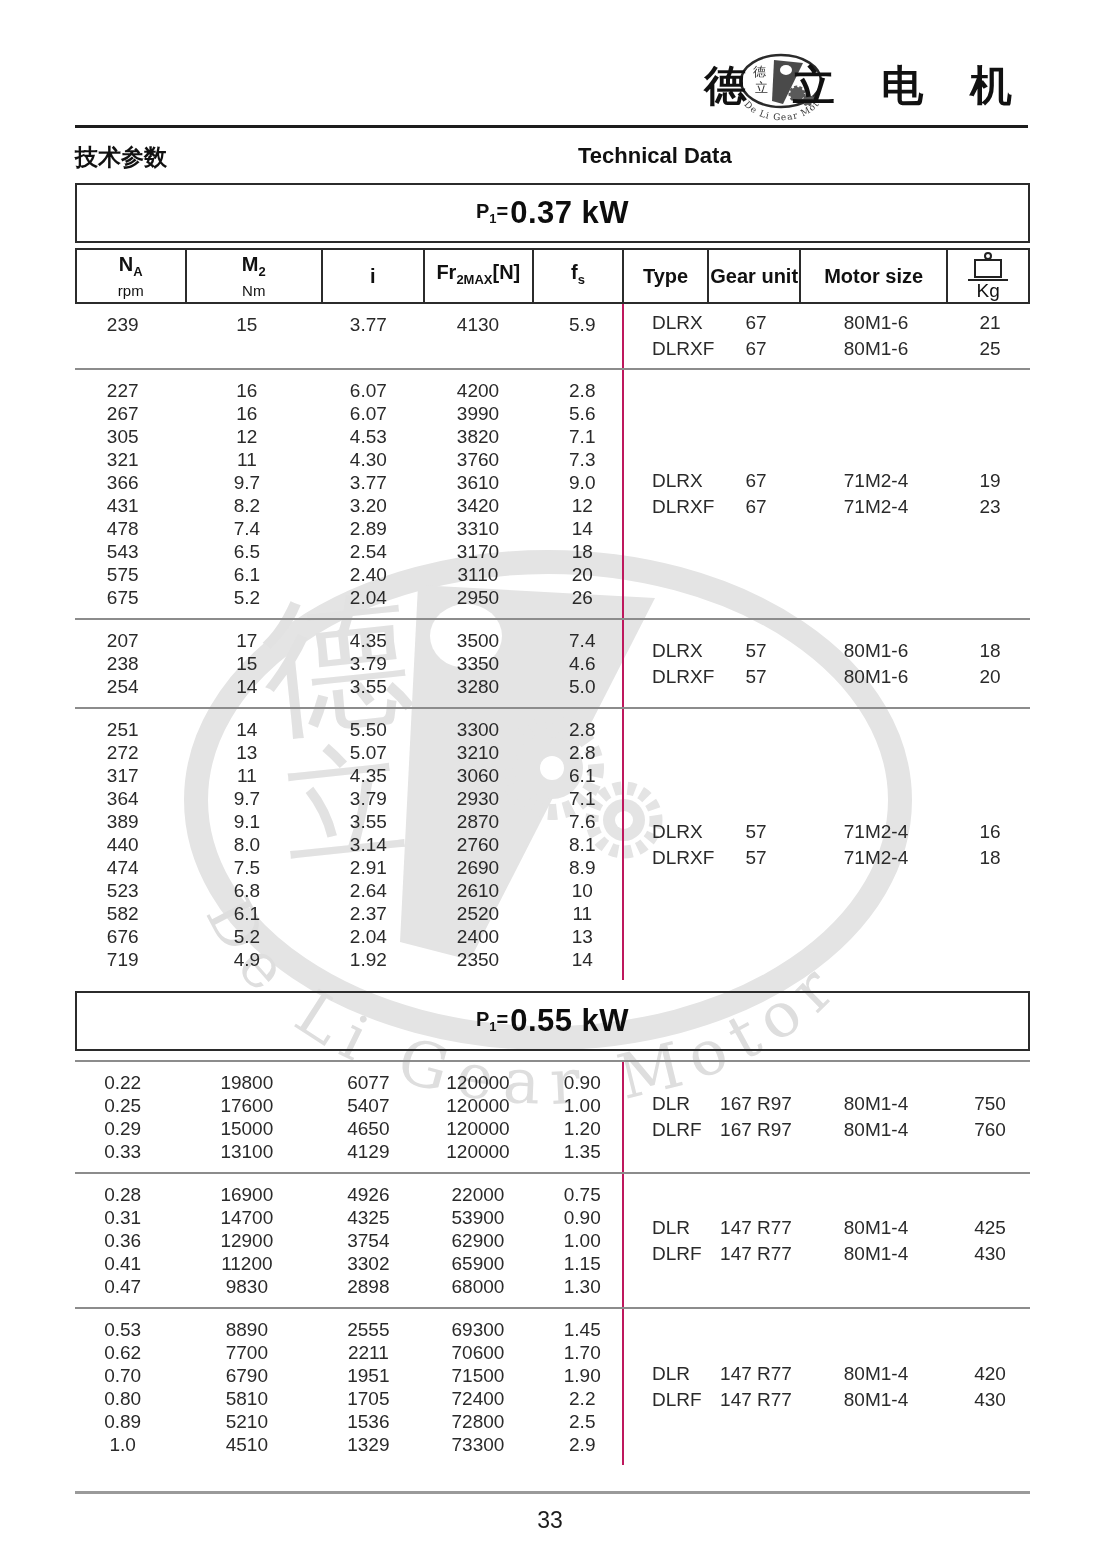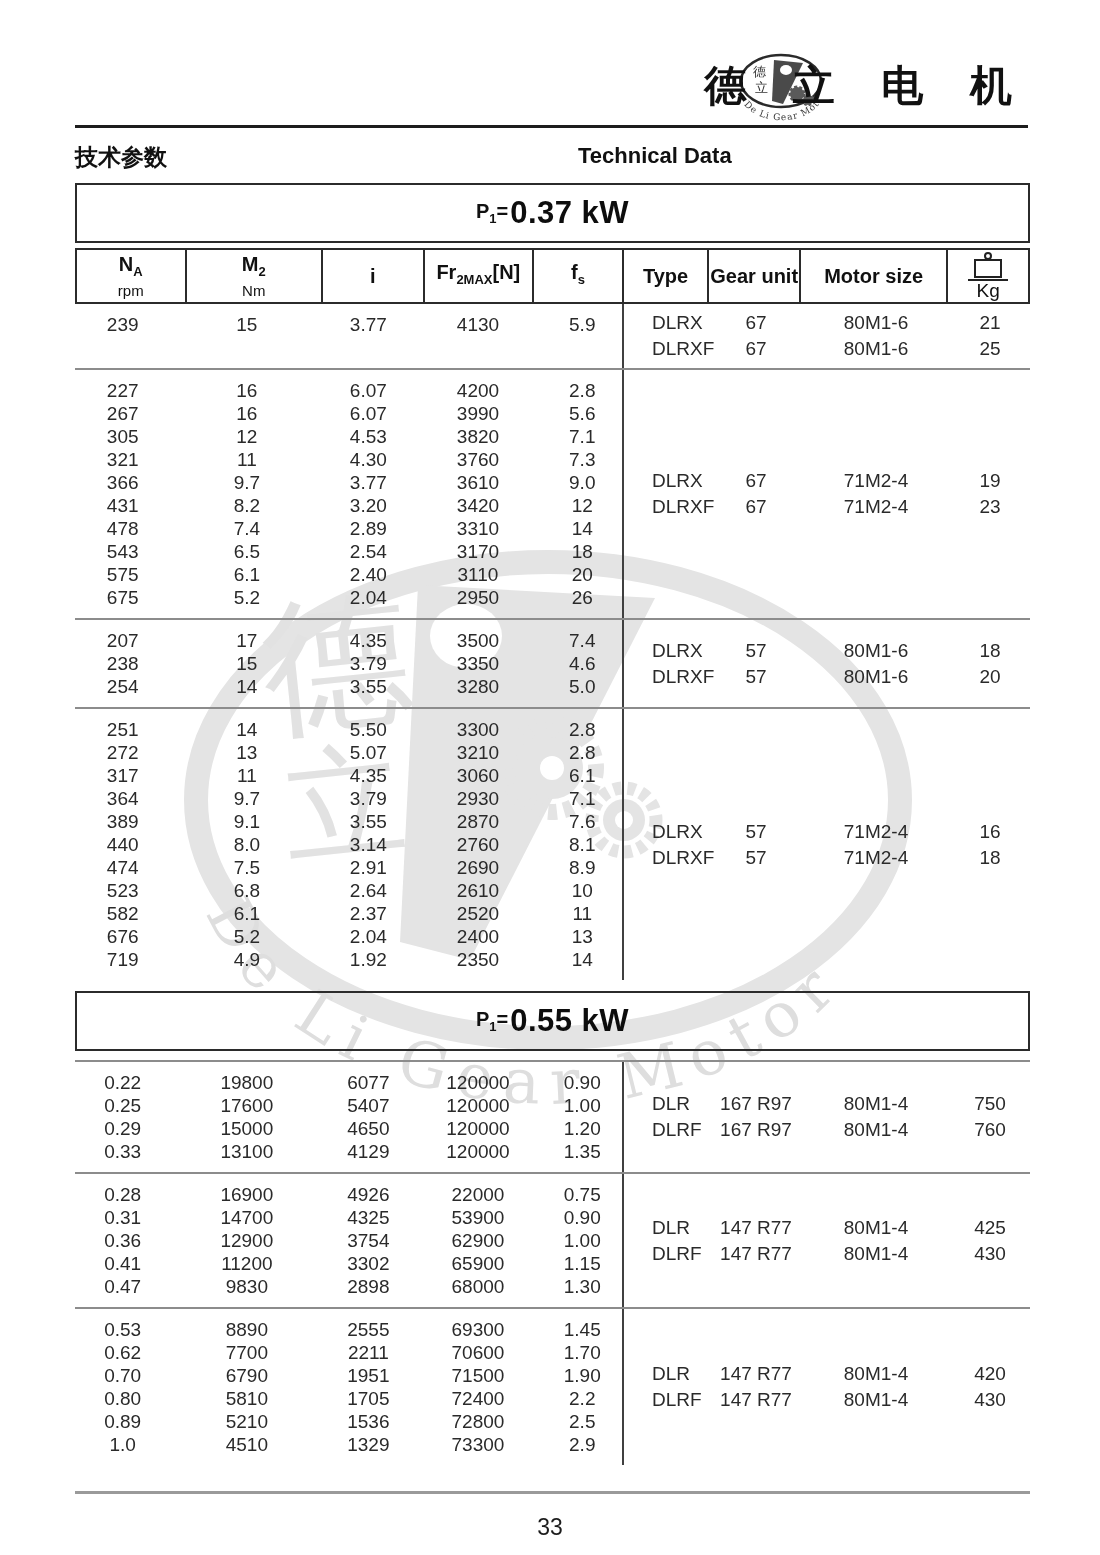--- a/index.html
+++ b/index.html
@@ -37,32 +37,32 @@
   .weight-icon::before{content:"";position:absolute;left:50%;top:-9px;transform:translateX(-50%);
       width:4px;height:4px;border:2px solid #222;border-radius:50%;background:#fff;}
   .weight-base{width:40px;border-top:2px solid #222;margin:1px auto 0;}
   .kg-label{font-size:19px;font-weight:normal;line-height:20px;}
   
   .tbody{margin:0 0 0 75px;width:955px;}
   .tbody55{margin-top:9px;border-top:2px solid #8c8c8c;}
   .block{display:flex;align-items:stretch;}
   .block + .block{border-top:2px solid #8c8c8c;}
   .data-cols{box-sizing:border-box;width:547px;padding:9px 0 9px;}
-  .type-cols{box-sizing:border-box;width:408px;border-left:2px solid #404040;
+  .type-cols{box-sizing:border-box;width:408px;border-left:2px solid #be185d;
              display:flex;flex-direction:column;justify-content:center;padding:6px 0;}
   .drow{display:flex;line-height:23px;font-size:19px;color:#2a2a2a;gap:16px;}
   .trow{display:flex;line-height:26px;font-size:19px;color:#2a2a2a;}
   .dcell{text-align:center;}
   .c0{width:108px}.c1{width:137px}.c2{width:102px}.c3{width:110px}.c4{width:90px}
   .tcell{text-align:center;}
   .t0{width:86px;text-align:left;padding-left:28px;box-sizing:border-box;}
   .t1{width:92px}.t2{width:148px}.t3{width:80px}
   
   .footer-rule{margin:26px 0 0 75px;width:955px;border-top:3px solid #9a9a9a;}
-  .page-num{margin-top:20px;text-align:center;font-size:23px;color:#1c1c1c;}
+  .page-num{margin-top:13px;text-align:center;font-size:23px;color:#1c1c1c;}
   .section-gap{height:6px;}
 </style>
 </head>
 <body>
 
 <div id="page">
 
   <svg id="wm" width="1100" height="1555" viewBox="0 0 1100 1555" aria-hidden="true">
     <ellipse cx="548" cy="800" rx="352" ry="238" fill="none" stroke="#e4e4e4" stroke-width="24"></ellipse>
     <text x="268" y="722" font-size="148" fill="#e2e2e2" font-family="'DejaVu Serif',serif" transform="rotate(-6 268 722)">德</text>

